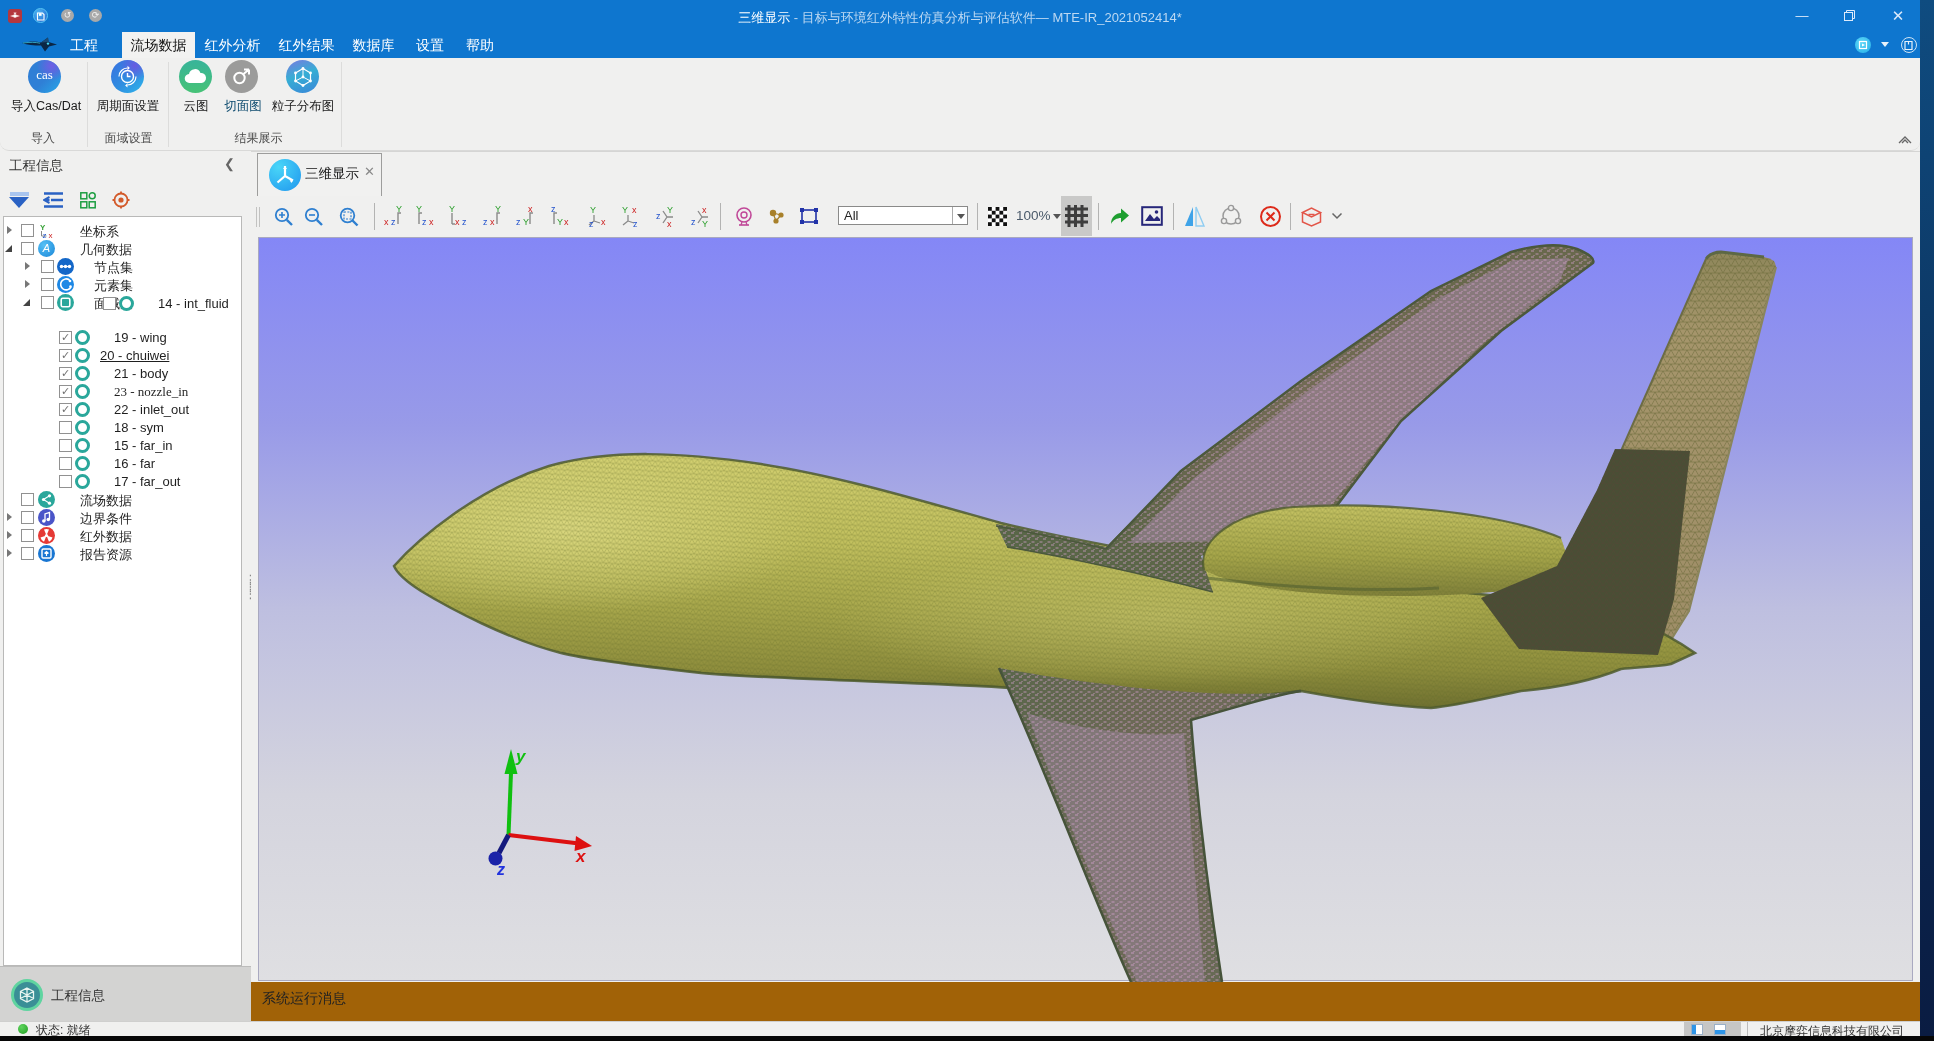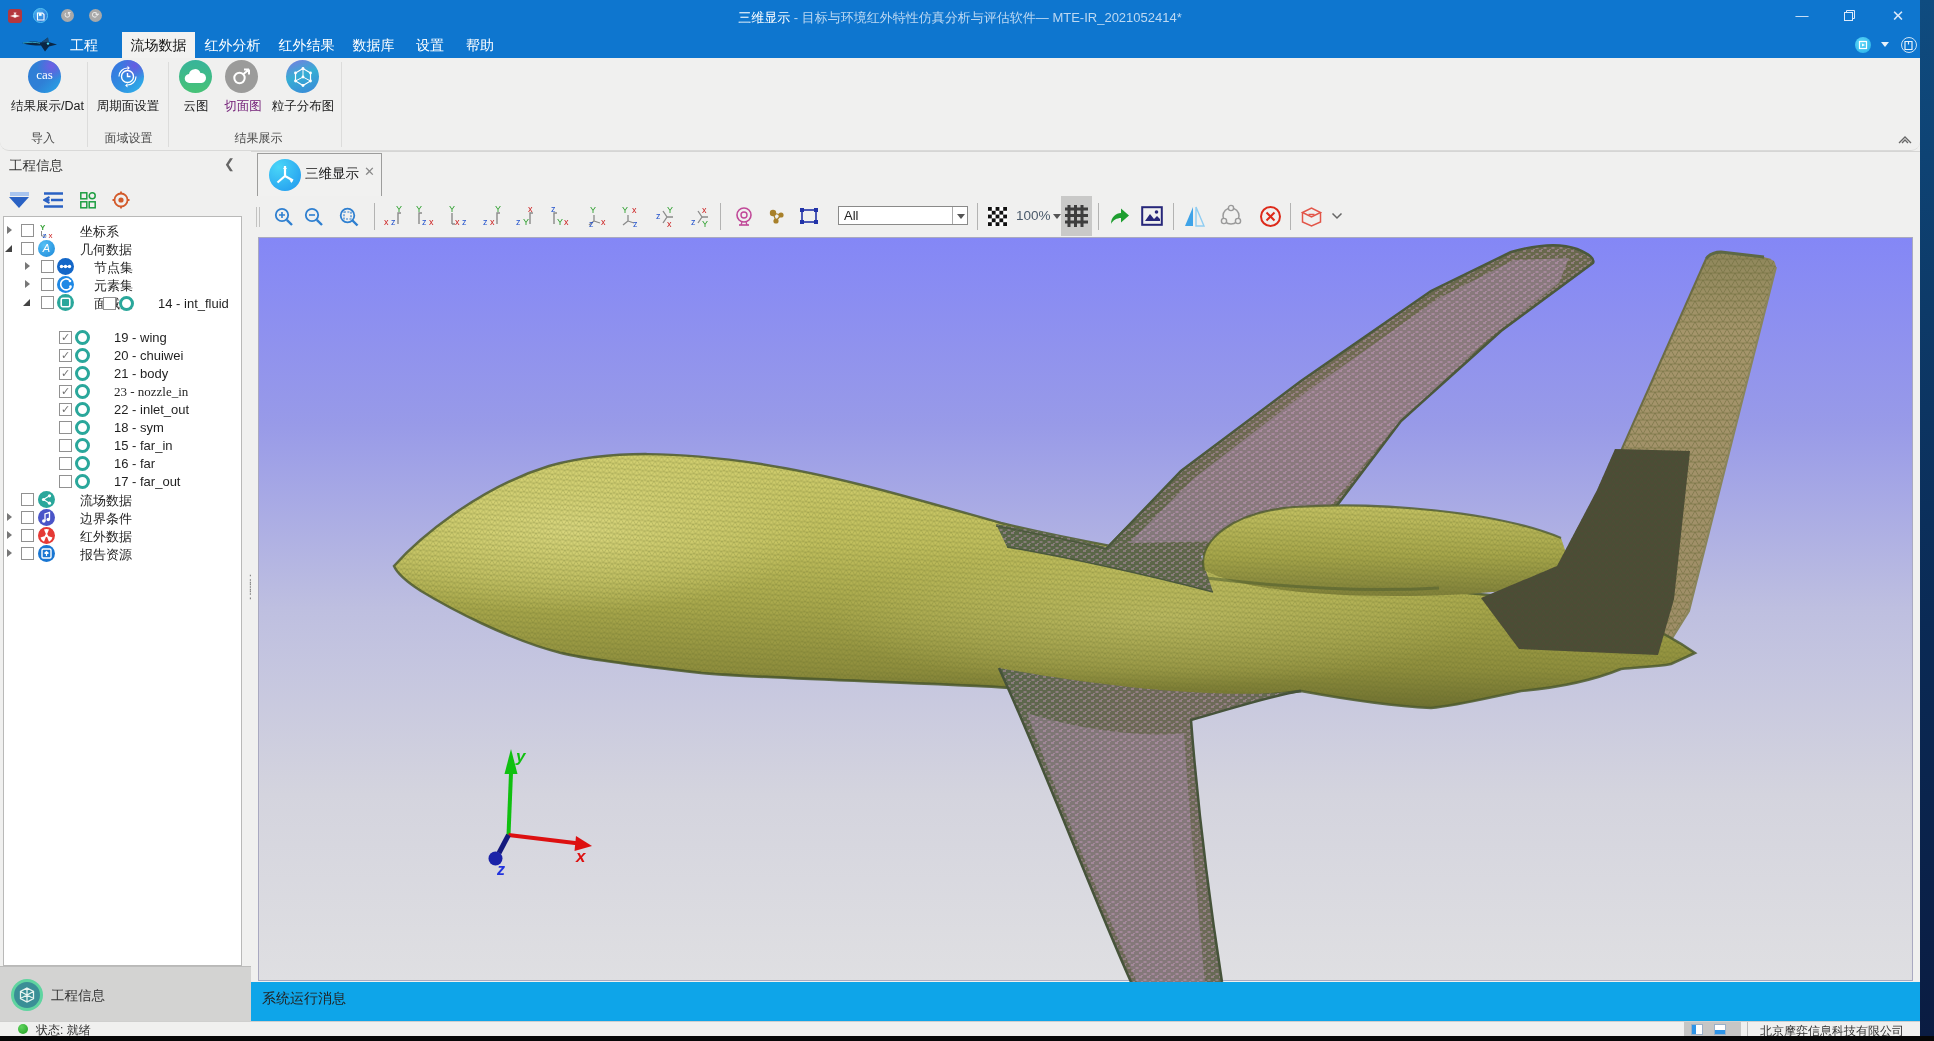--- a/index.html
+++ b/index.html
@@ -48,21 +48,21 @@
   #statusbar { position:absolute; left:0; top:1021px; width:1920px; height:15px; background:#f0f0ef; border-top:1px solid #cfcfce; font-size:12px; color:#333; }
 
   
   #main { position:absolute; left:251px; top:151px; width:1669px; height:870px; background:#f0f0ef; }
   #tabbar { position:absolute; left:0; top:0; width:1669px; height:45px; background:#f0f0ef; }
   #vtab { position:absolute; left:6px; top:2px; width:125px; height:43px; background:#f1f1f0; border:1px solid #9d9d9c; border-bottom:none; }
   #vtoolbar { position:absolute; left:0; top:45px; width:1669px; height:41px; background:#f0f0ef; }
   .tsep { position:absolute; top:7px; width:1px; height:27px; background:#b3b3b2; }
   #viewport { position:absolute; left:7px; top:86px; width:1655px; height:744px; border:1px solid #a9a9c0;
     background:linear-gradient(180deg,#8487f6 0%,#989ae8 25%,#bebfe0 50%,#d4d4de 75%,#dfdfe2 100%); }
-  #msgrow { position:absolute; left:0; top:831px; width:1669px; height:39px; background:#0ea5e9; }
+  #msgrow { position:absolute; left:0; top:831px; width:1669px; height:39px; background:#a16207; }
 </style>
 </head>
 <body>
 <div id="app">
   <div id="titlebar">
     <div class="abs" style="left:8px;top:9px;width:14px;height:14px;border-radius:3px;background:#b4373e;">
       <svg width="14" height="14" viewBox="0 0 14 14">
           <path d="M2 7 L7 5.2 L12 7 L7 8.8 Z M5.5 3.5 L7 7 L8.5 3.5 Z" fill="#f3d9d9"></path>
           <circle cx="7" cy="7" r="1.4" fill="#fff"></circle>
         </svg>
@@ -108,21 +108,21 @@
       <svg width="13" height="13" viewBox="0 0 13 13">
           <path d="M3 2.5 h7 v8 h-7 z M6.5 2.5 v3" fill="none" stroke="#e8f2fa" stroke-width="1.2"></path>
         </svg>
     </div>
   </div>
   <div id="ribbon">
     <div class="rcirc" style="left:28px;background:linear-gradient(135deg,#2f7fd6 0%,#2f7fd6 55%,#28a8e8 100%);">
       <div class="abs" style="left:0;top:0;width:33px;height:33px;border-radius:50%;background:radial-gradient(circle at 72% 18%,rgba(120,90,230,.9) 0%,rgba(120,90,230,0) 42%);"></div>
       <div class="abs" style="left:0;top:7px;width:33px;text-align:center;font-family:'Liberation Serif',serif;font-size:13px;color:#fff;">cas</div>
     </div>
-    <div class="rlabel" style="left:11px;width:68px;">结果展示/Dat</div>
+    <div class="rlabel" style="left:11px;width:68px;">导入Cas/Dat</div>
     <div class="rgroup" style="left:27px;width:32px;">导入</div>
     <div class="rsep" style="left:87px;"></div>
     <div class="rcirc" style="left:111px;background:linear-gradient(135deg,#3a6fe0 0%,#2f8fe0 55%,#2fb6ec 100%);">
       <div class="abs" style="left:0;top:0;width:33px;height:33px;border-radius:50%;background:radial-gradient(circle at 72% 18%,rgba(110,85,225,.9) 0%,rgba(110,85,225,0) 42%);"></div>
       <svg class="abs" style="left:5px;top:5px;" width="23" height="23" viewBox="0 0 23 23">
         <circle cx="11.5" cy="11.5" r="6" fill="none" stroke="#fff" stroke-width="1.4"></circle>
         <path d="M11.5 8 v3.5 h3" fill="none" stroke="#fff" stroke-width="1.4"></path>
         <path d="M3 11.5 a8.5 8.5 0 0 1 8.5 -8.5 M20 11.5 a8.5 8.5 0 0 1 -8.5 8.5" fill="none" stroke="#fff" stroke-width="1.2"></path>
         <path d="M11.5 0.8 l2.4 2.2 -2.4 2.2 z M11.5 18.2 l-2.4 2.2 2.4 2.2 z" fill="#fff"></path>
       </svg>
@@ -135,21 +135,21 @@
         <path d="M5.5 15 a4.5 4.5 0 0 1 -0.5 -9 a6 6 0 0 1 11.5 -1 a4.2 4.2 0 0 1 1 10 z" fill="#fff"></path>
       </svg>
     </div>
     <div class="rlabel" style="left:182px;width:28px;">云图</div>
     <div class="rcirc" style="left:225px;background:#9b9b9a;">
       <svg class="abs" style="left:5px;top:5px;" width="23" height="23" viewBox="0 0 23 23">
         <circle cx="9.5" cy="13" r="5.2" fill="none" stroke="#fff" stroke-width="2"></circle>
         <path d="M13.5 9 L19 4.5 M19 4.5 h-5 M19 4.5 v5" stroke="#fff" stroke-width="2" fill="none"></path>
       </svg>
     </div>
-    <div class="rlabel" style="left:222px;width:42px;color:#701a75;">切面图</div>
+    <div class="rlabel" style="left:222px;width:42px;color:#0c4a6e;">切面图</div>
     <div class="rcirc" style="left:286px;background:linear-gradient(160deg,#7a7ae0 0%,#36aed4 45%,#3a86d8 100%);">
       <svg class="abs" style="left:5.5px;top:5.5px;" width="22" height="22" viewBox="0 0 22 22">
         <path d="M11 2.5 L18.5 7 V15 L11 19.5 L3.5 15 V7 Z" fill="none" stroke="#fff" stroke-width="1.2"></path>
         <path d="M11 2.5 L11 11 M11 11 L18.5 15 M11 11 L3.5 15" stroke="#fff" stroke-width="1"></path>
         <circle cx="11" cy="2.5" r="1.4" fill="#fff"></circle>
           <circle cx="18.5" cy="7" r="1.4" fill="#fff"></circle>
           <circle cx="3.5" cy="7" r="1.4" fill="#fff"></circle>
         <circle cx="11" cy="11" r="1.4" fill="#fff"></circle>
           <circle cx="18.5" cy="15" r="1.4" fill="#fff"></circle>
           <circle cx="3.5" cy="15" r="1.4" fill="#fff"></circle>
@@ -238,21 +238,21 @@
           <div class="ttext" style="left:110px;">14 - int_fluid</div>
         </div>
       <div class="trow" style="top:112px;">
           <div class="tcheck" style="left:55px;">✓</div>
           <div class="tring" style="left:71px;"></div>
           <div class="ttext" style="left:110px;text-align:right;">19 - wing</div>
         </div>
       <div class="trow" style="top:130px;">
           <div class="tcheck" style="left:55px;">✓</div>
           <div class="tring" style="left:71px;"></div>
-          <div class="ttext" style="left:110px;">20 - chuiwei</div>
+          <div class="ttext" style="left:96px;text-decoration:underline;">20 - chuiwei</div>
         </div>
       <div class="trow" style="top:148px;">
           <div class="tcheck" style="left:55px;">✓</div>
           <div class="tring" style="left:71px;"></div>
           <div class="ttext" style="left:110px;">21 - body</div>
         </div>
       <div class="trow" style="top:166px;">
           <div class="tcheck" style="left:55px;">✓</div>
           <div class="tring" style="left:71px;"></div>
           <div class="ttext" style="left:110px;font-family:Liberation Serif, serif;">23 - nozzle_in</div>

